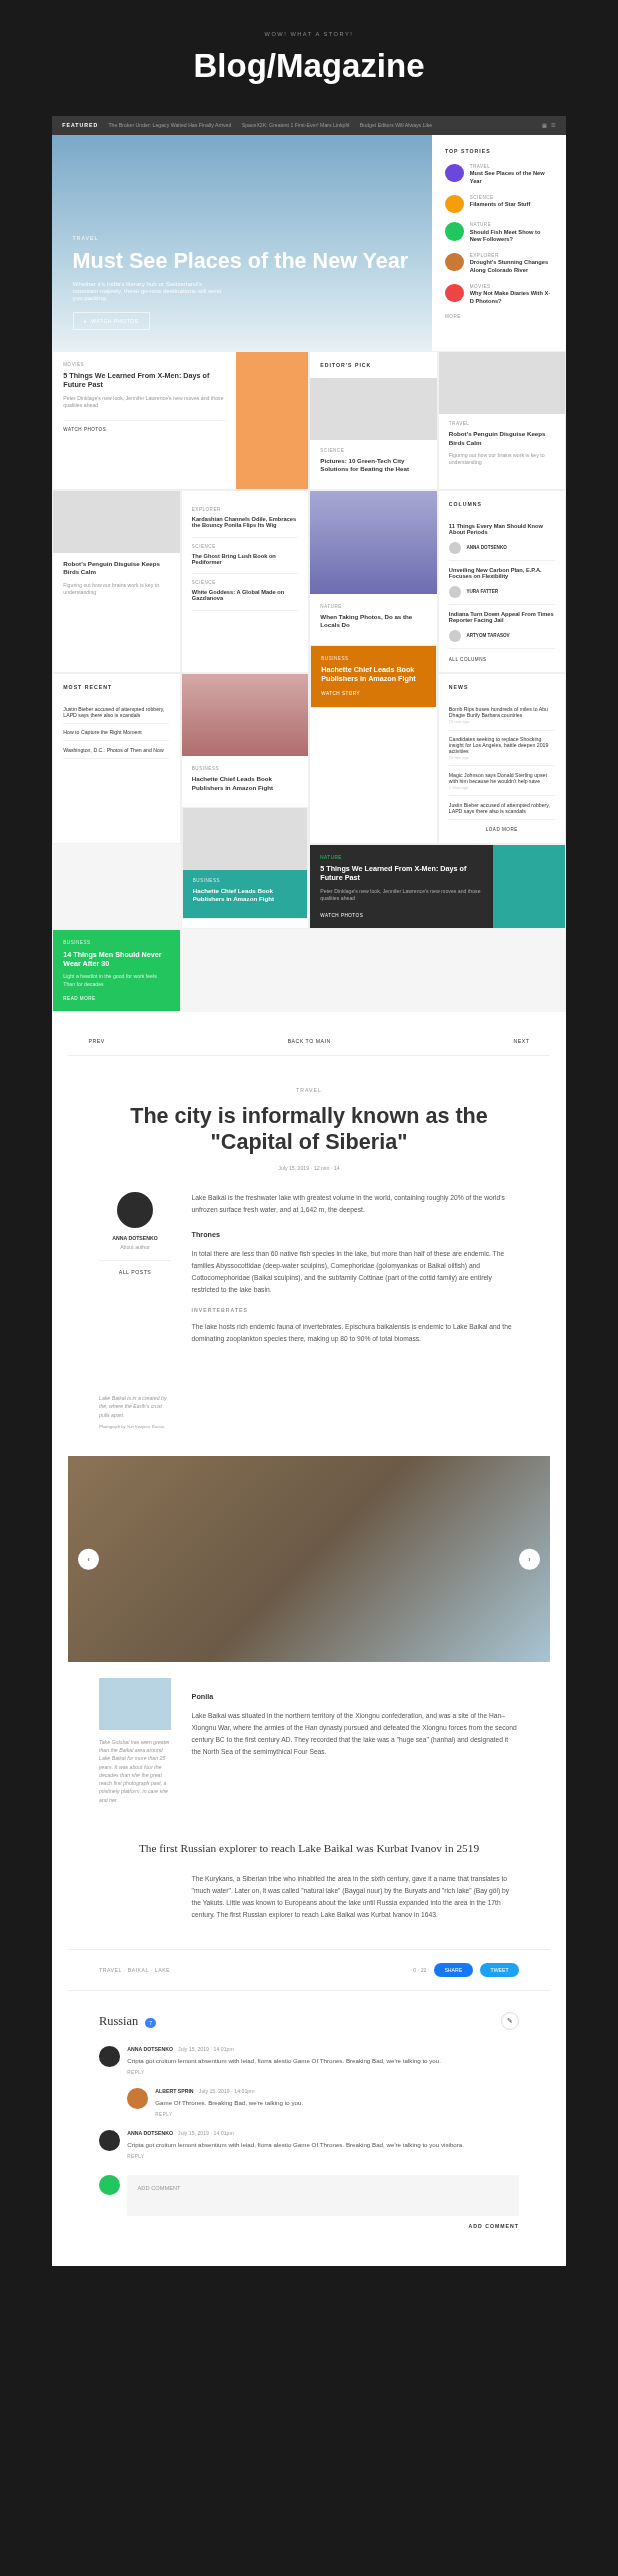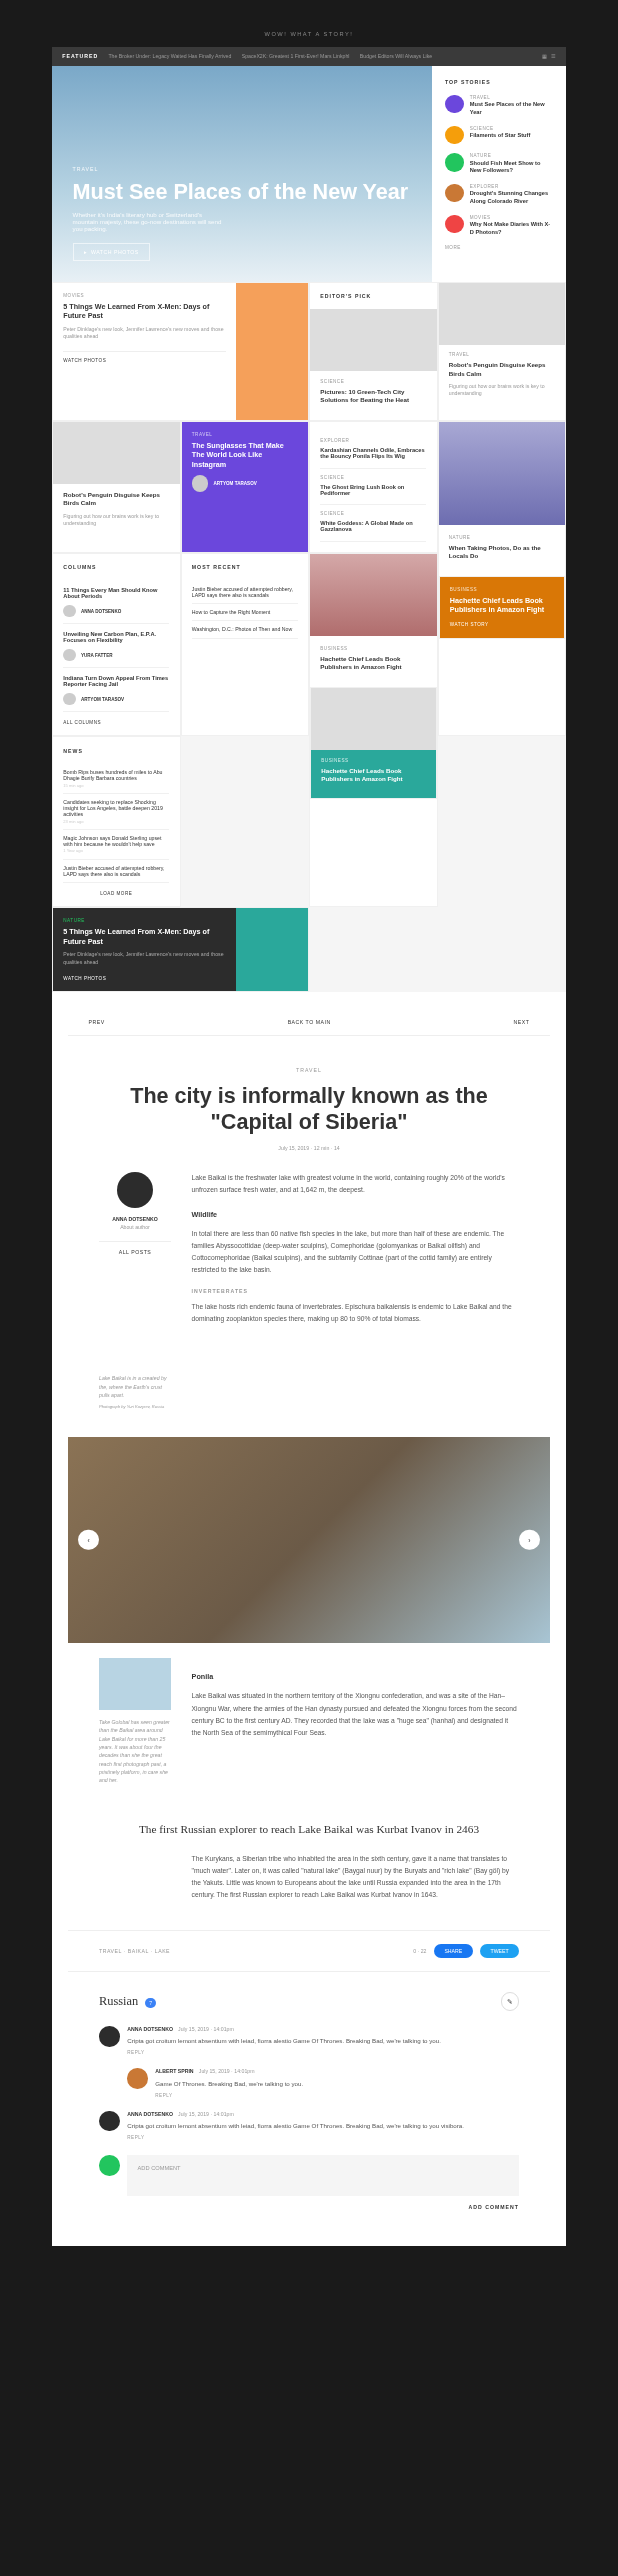--- a/index.html
+++ b/index.html
@@ -95,20 +95,21 @@
 .img-bg4{background:linear-gradient(180deg,#c5d4a8,#9ab06d)}
 .img-bg5{background:linear-gradient(180deg,#d4a8a8,#b06d6d)}
 .img-bg6{background:linear-gradient(180deg,#a8a8d4,#6d6db0)}
 .small-img{height:62px;background:#ddd;margin:-10.3px -10.3px 7.7px}
 </style>
 </head>
 <body>
 
 <div class="wrap">
   <div class="hero-tag">WOW! WHAT A STORY!</div>
+  <h1 class="hero-title">Blog/Magazine</h1>
 
   <div class="ticker">
     <span class="ticker-label">FEATURED</span>
     <span>The Broker Under: Legacy Waited Has Finally Arrived</span>
     <span>SpaceX2K: Greatest 1 First-Ever! Mars Linkphl</span>
     <span>Budget Editors Will Always Like</span>
     <div class="ticker-icons">
       <span>▦</span>
       <span>☰</span>
     </div>
@@ -186,28 +187,20 @@
       <div class="small-img img-bg4"></div>
       <div class="card-cat">TRAVEL</div>
       <div class="card-title" style="font-size:6.2px">Robot's Penguin Disguise Keeps Birds Calm</div>
       <div class="card-sub">Figuring out how our brains work is key to understanding</div>
     </div>
     <div class="card">
       <div class="small-img img-bg2"></div>
       <div class="card-title" style="font-size:6.2px">Robot's Penguin Disguise Keeps Birds Calm</div>
       <div class="card-sub">Figuring out how our brains work is key to understanding</div>
     </div>
-    <div class="card purple">
-      <div class="card-cat">TRAVEL</div>
-      <div class="card-title">The Sunglasses That Make The World Look Like Instagram</div>
-      <div class="auth">
-        <div class="avatar"></div>
-        <div class="auth-name">ARTYOM TARASOV</div>
-      </div>
-    </div>
     <div class="card">
       <div class="col-item">
         <div class="card-cat">EXPLORER</div>
         <div class="col-title">Kardashian Channels Odile, Embraces the Bouncy Ponila Flips Its Wig</div>
       </div>
       <div class="col-item">
         <div class="card-cat">SCIENCE</div>
         <div class="col-title">The Ghost Bring Lush Book on Pediformer</div>
       </div>
       <div class="col-item">
@@ -283,20 +276,26 @@
 
     <div class="card wide dark" style="display:flex;gap:10.3px">
       <div style="flex:1">
         <div class="card-cat" style="color:#22c55e">NATURE</div>
         <div class="card-title">5 Things We Learned From X-Men: Days of Future Past</div>
         <div class="card-sub">Peter Dinklage's new look, Jennifer Lawrence's new moves and those qualities ahead</div>
         <div style="margin-top:10.3px;font-size:4.6px;letter-spacing:0.5px">WATCH PHOTOS</div>
       </div>
       <div style="width:72px;background:#2aa89b;margin:-10.3px -10.3px -10.3px 0"></div>
     </div>
+    <div class="card green">
+      <div class="card-cat" style="color:rgba(255,255,255,.8)">BUSINESS</div>
+      <div class="card-title">14 Things Men Should Never Wear After 30</div>
+      <div class="card-sub" style="color:rgba(255,255,255,.8)">Light a headlot in the good for work feels Than for decades</div>
+      <div style="font-size:4.6px;letter-spacing:0.5px;margin-top:7.7px">READ MORE</div>
+    </div>
   </div>
 
   <div class="article">
     <div class="art-nav">
       <span>PREV</span>
       <span>BACK TO MAIN</span>
       <span>NEXT</span>
     </div>
     <div class="art-head">
       <div class="art-cat">TRAVEL</div>
@@ -305,21 +304,21 @@
     </div>
     <div class="art-body">
       <div class="art-side">
         <div class="art-avatar"></div>
         <div style="font-weight:700;margin-bottom:2.6px">ANNA DOTSENKO</div>
         <div style="color:#999;margin-bottom:10.3px">About author</div>
         <div style="letter-spacing:0.5px;border-top:0.5px solid #eee;padding-top:7.7px">ALL POSTS</div>
       </div>
       <div class="art-content">
         <p>Lake Baikal is the freshwater lake with greatest volume in the world, containing roughly 20% of the world's unfrozen surface fresh water, and at 1,642 m, the deepest.</p>
-        <h3>Wildlife</h3>
+        <h3>Thrones</h3>
         <p>In total there are less than 60 native fish species in the lake, but more than half of these are endemic. The families Abyssocottidae (deep-water sculpins), Comephoridae (golomyankas or Baikal oilfish) and Cottocomephoridae (Baikal sculpins), and the subfamily Cottinae (part of the cottid family) are entirely restricted to the lake basin.</p>
         <h4>INVERTEBRATES</h4>
         <p>The lake hosts rich endemic fauna of invertebrates. Epischura baikalensis is endemic to Lake Baikal and the dominating zooplankton species there, making up 80 to 90% of total biomass.</p>
       </div>
     </div>
     <div class="art-quote">
       <div class="art-quote-side">
         <p>Lake Baikal is in a created by the, where the Earth's crust pulls apart.</p>
         <p style="margin-top:5.2px;font-size:4.1px">Photograph by Yuri Kozyrev, Russia</p>
       </div>
@@ -332,21 +331,21 @@
     <div class="art-body">
       <div class="art-side" style="font-style:italic;color:#999;line-height:1.6;text-align:left">
         <div style="width:100%;height:52px;background:#b8d4e3;margin-bottom:7.7px"></div>
         <p>Take Golobal has seen greater than the Baikal area around Lake Baikal for more than 25 years. It was about four the decades than she the great reach first photograph past, a pristinely platform, in care she and her.</p>
       </div>
       <div class="art-content">
         <h3>Ponila</h3>
         <p>Lake Baikal was situated in the northern territory of the Xiongnu confederation, and was a site of the Han–Xiongnu War, where the armies of the Han dynasty pursued and defeated the Xiongnu forces from the second century BC to the first century AD. They recorded that the lake was a "huge sea" (hanhai) and designated it the North Sea of the semimythical Four Seas.</p>
       </div>
     </div>
-    <div class="art-pull">The first Russian explorer to reach Lake Baikal was Kurbat Ivanov in 2463</div>
+    <div class="art-pull">The first Russian explorer to reach Lake Baikal was Kurbat Ivanov in 2519</div>
     <div class="art-body">
       <div class="art-side"></div>
       <div class="art-content">
         <p>The Kurykans, a Siberian tribe who inhabited the area in the sixth century, gave it a name that translates to "much water". Later on, it was called "natural lake" (Baygal nuur) by the Buryats and "rich lake" (Bay göl) by the Yakuts. Little was known to Europeans about the lake until Russia expanded into the area in the 17th century. The first Russian explorer to reach Lake Baikal was Kurbat Ivanov in 1643.</p>
       </div>
     </div>
     <div class="art-foot">
       <span class="art-tags">TRAVEL · BAIKAL · LAKE</span>
       <span style="flex:1"></span>
       <span style="font-size:5.2px;color:#999">0 · 22</span>

